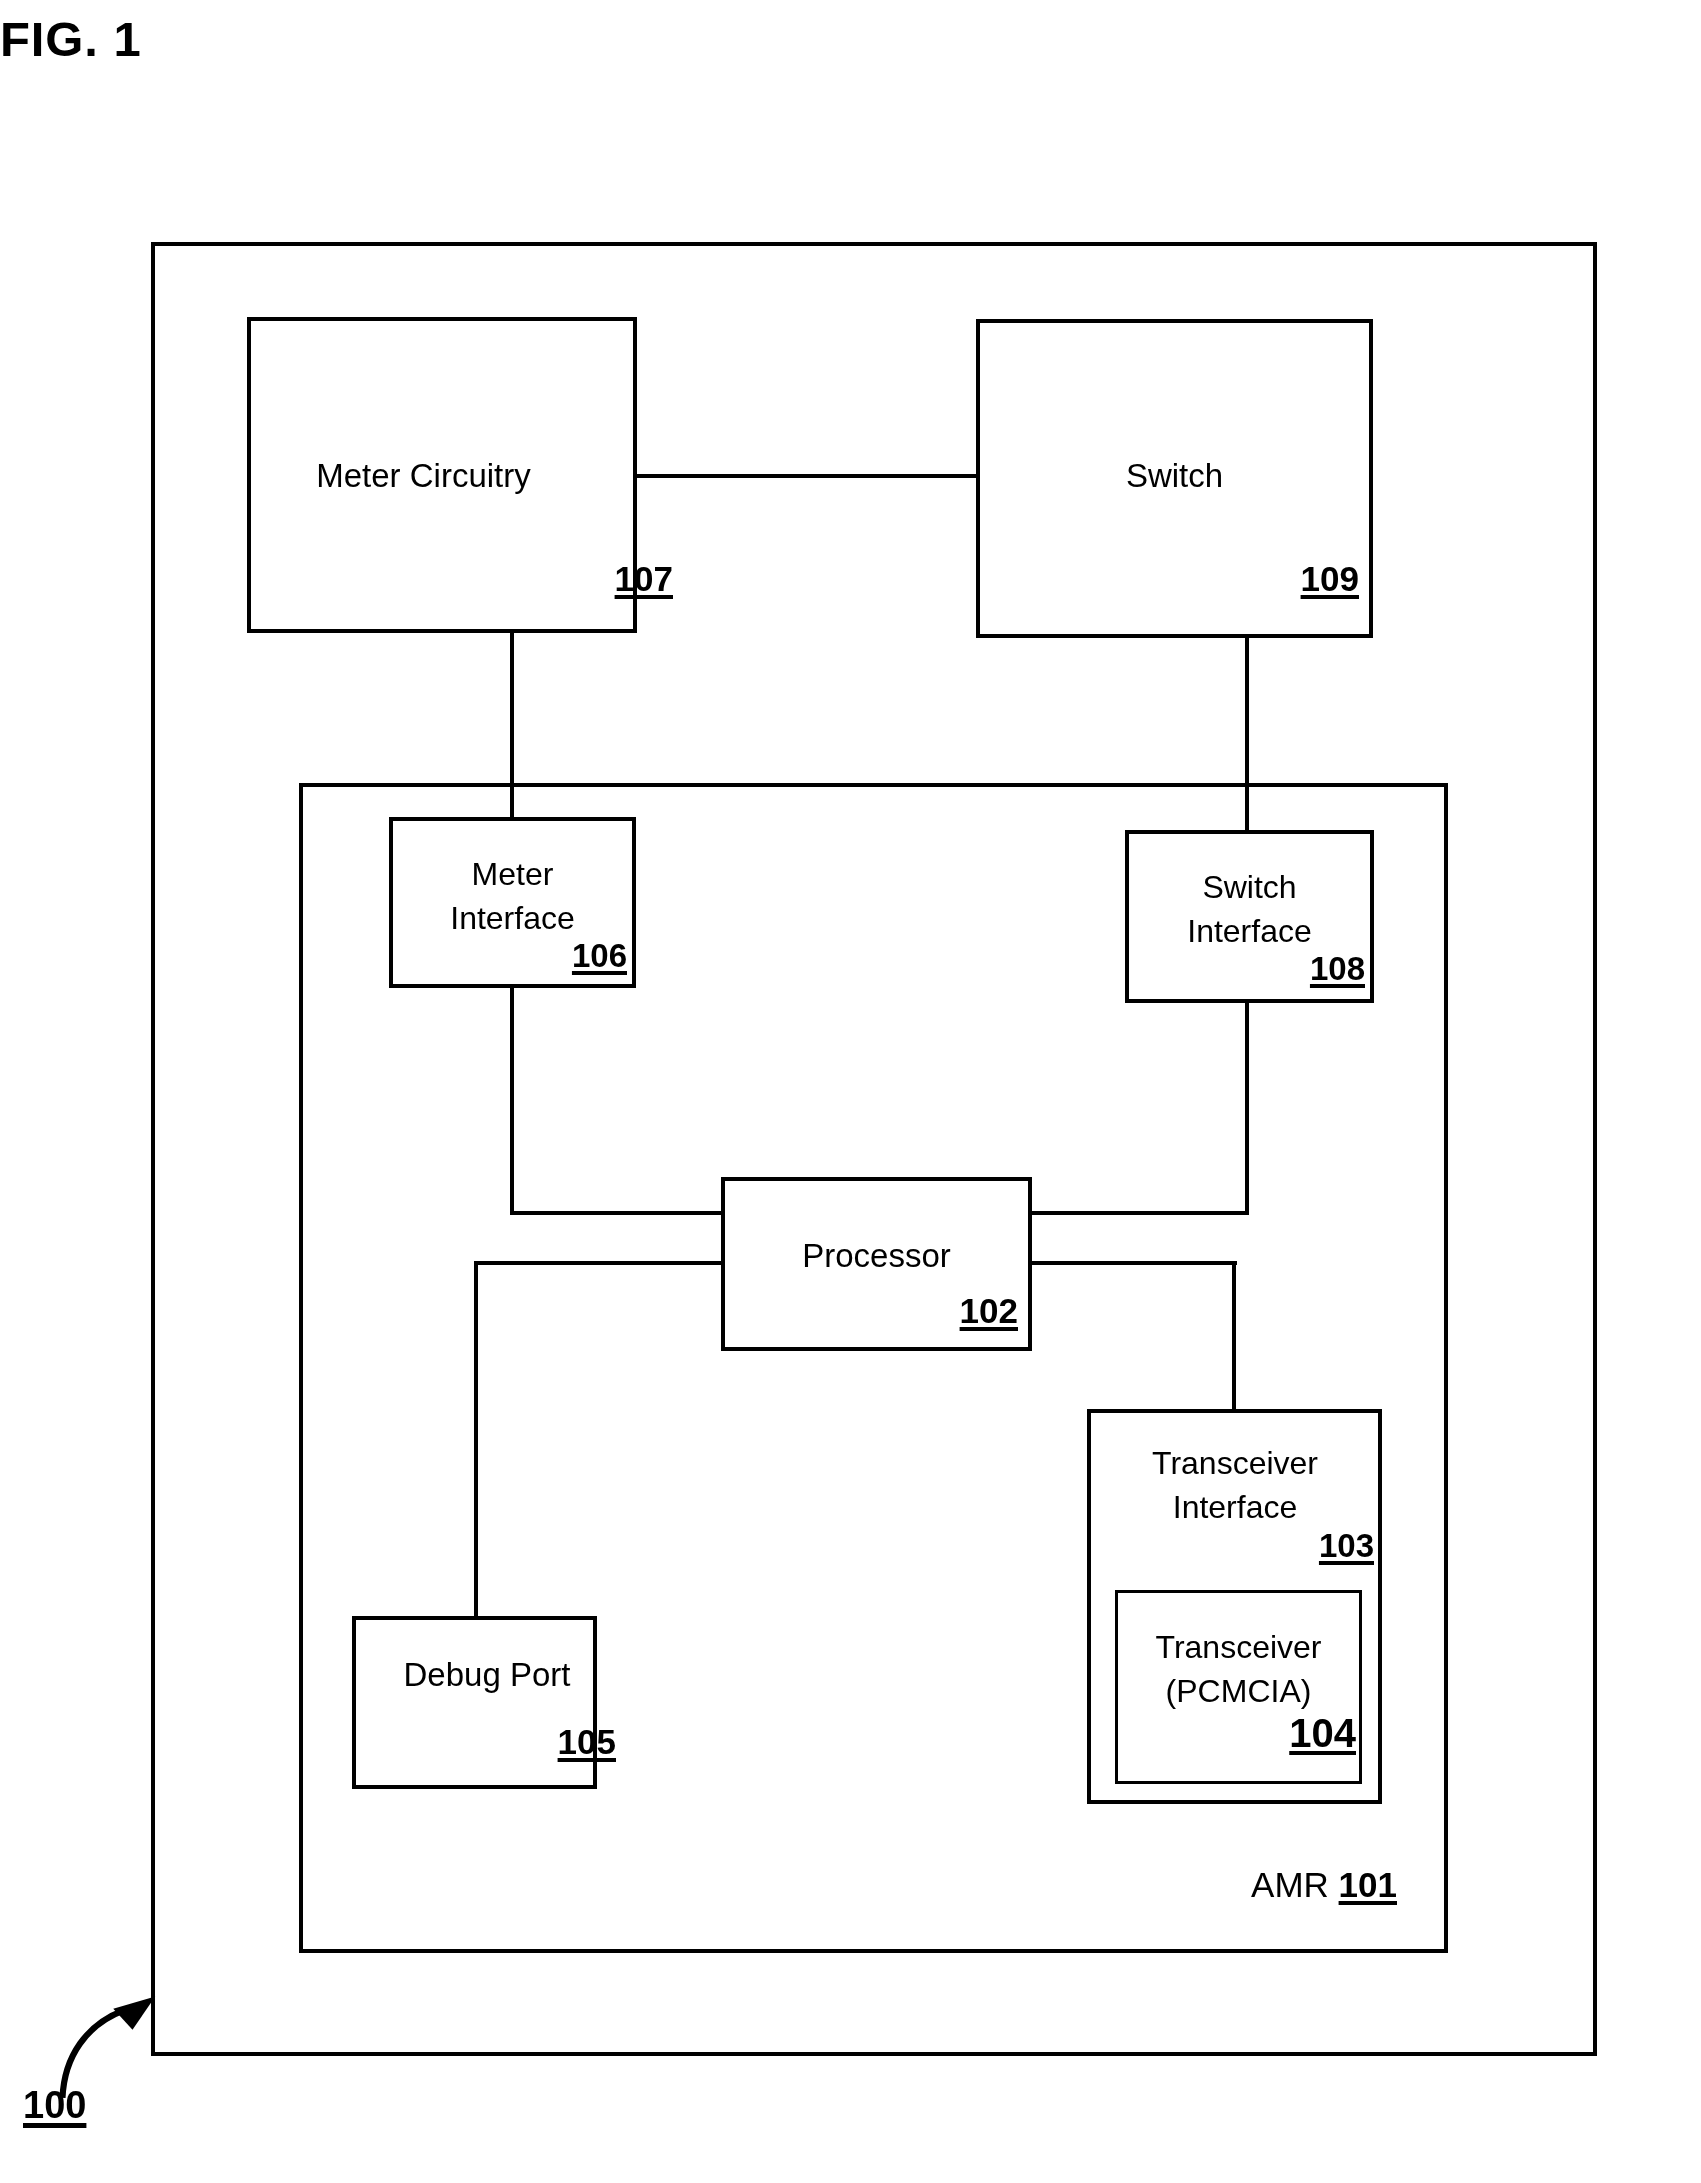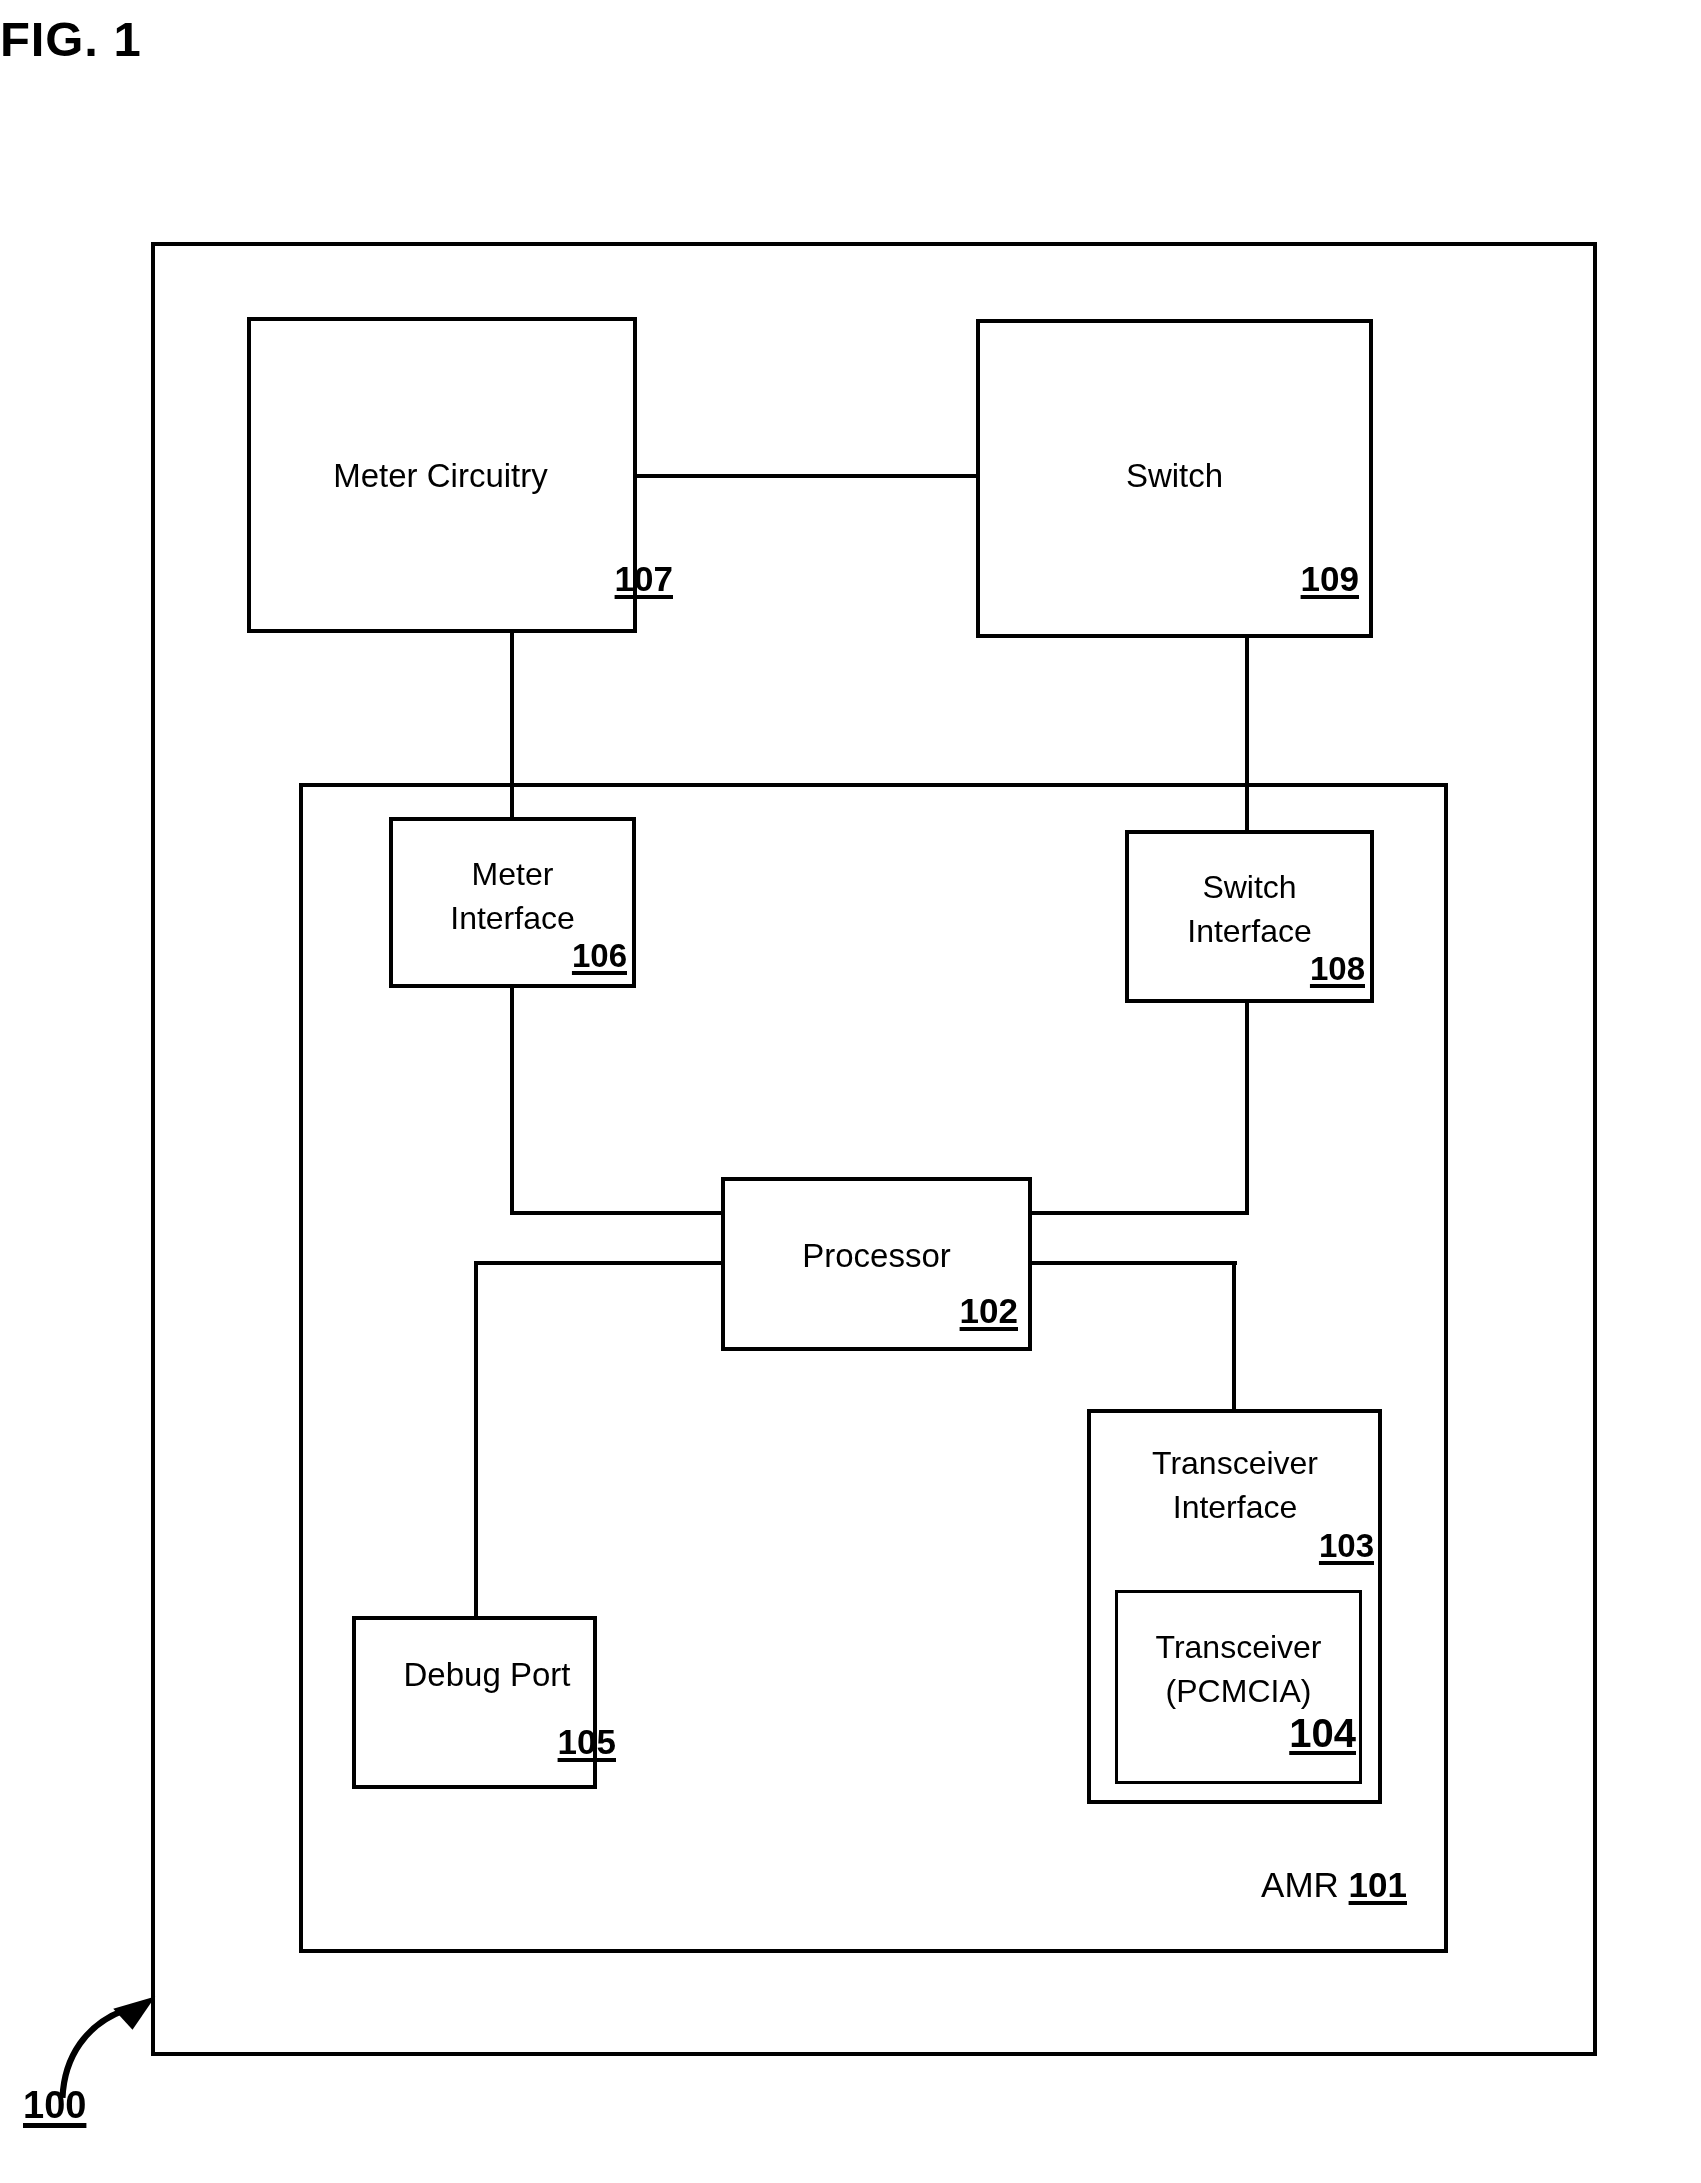--- a/index.html
+++ b/index.html
@@ -75,31 +75,31 @@
   #ref-arrow { position: absolute; left: 52px; top: 1991px; }
 </style>
 </head>
 <body>
 
 <div id="figure-title">FIG. 1</div>
 
 <div class="box" style="left:151px; top:242px; width:1446px; height:1814px;"></div>
 
 <div class="box" style="left:247px; top:317px; width:390px; height:316px;"></div>
-<div class="box-label" style="left:247px; top:456px; width:387px;">Meter Circuitry</div>
+<div class="box-label" style="left:230px; top:456px; width:387px;">Meter Circuitry</div>
 <div class="ref-num" style="left:673px; top:559px; transform:translateX(-100%);">107</div>
 
 <div class="box" style="left:976px; top:319px; width:397px; height:319px;"></div>
 <div class="box-label" style="left:976px; top:456px; width:397px;">Switch</div>
 <div class="ref-num" style="left:1359px; top:559px; transform:translateX(-100%);">109</div>
 
 <div class="line-h" style="left:636px; top:474px; width:342px;"></div>
 
 <div class="box" style="left:299px; top:783px; width:1149px; height:1170px;"></div>
-<div class="ref-num" style="left:1397px; top:1865px; transform:translateX(-100%); text-decoration:none;margin-left:10px;">
+<div class="ref-num" style="left:1397px; top:1865px; transform:translateX(-100%); text-decoration:none;">
   <span style="font-weight:normal; text-decoration:none;">AMR</span>
   <span style="font-weight:bold; text-decoration:underline; text-underline-offset:4.4px; text-decoration-thickness:4.4px;">101</span>
 </div>
 
 <div class="box" style="left:389px; top:817px; width:247px; height:171px;"></div>
 <div class="box-label" style="left:389px; top:852px; width:247px; font-size:32px; line-height:44px;">Meter
 Interface</div>
 <div class="ref-num" style="left:627px; top:937px; transform:translateX(-100%); font-size:33px;">106</div>
 
 <div class="line-v" style="left:510px; top:631px; height:187px;"></div>

